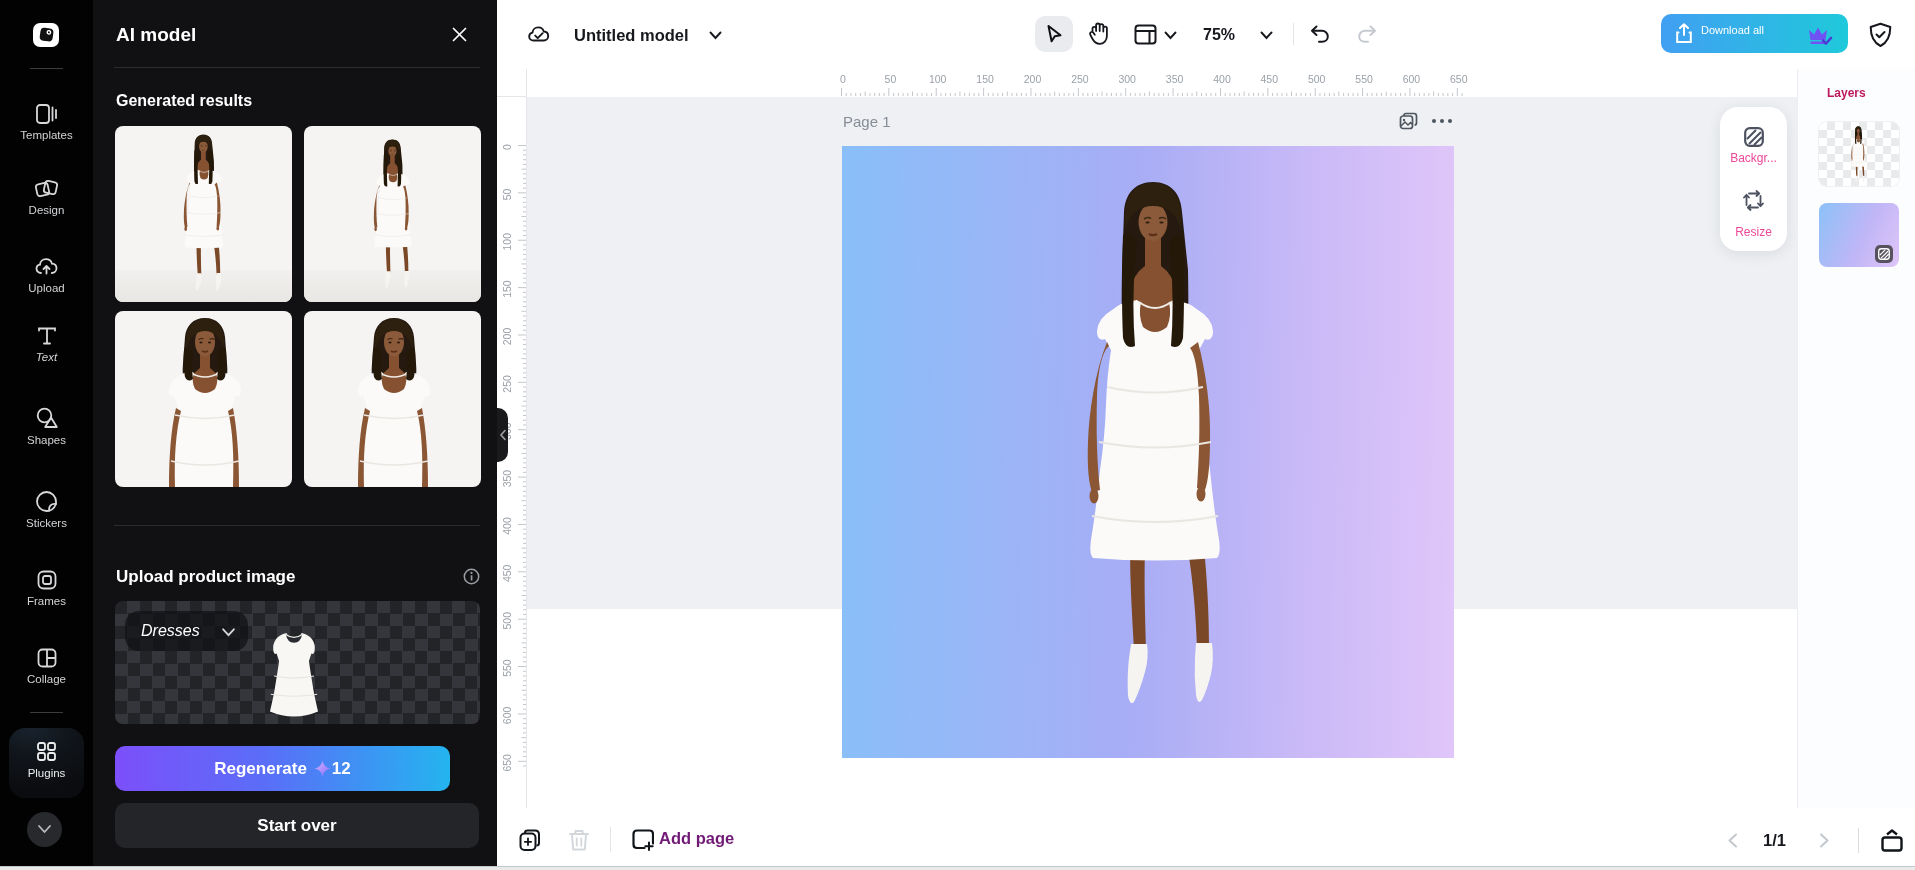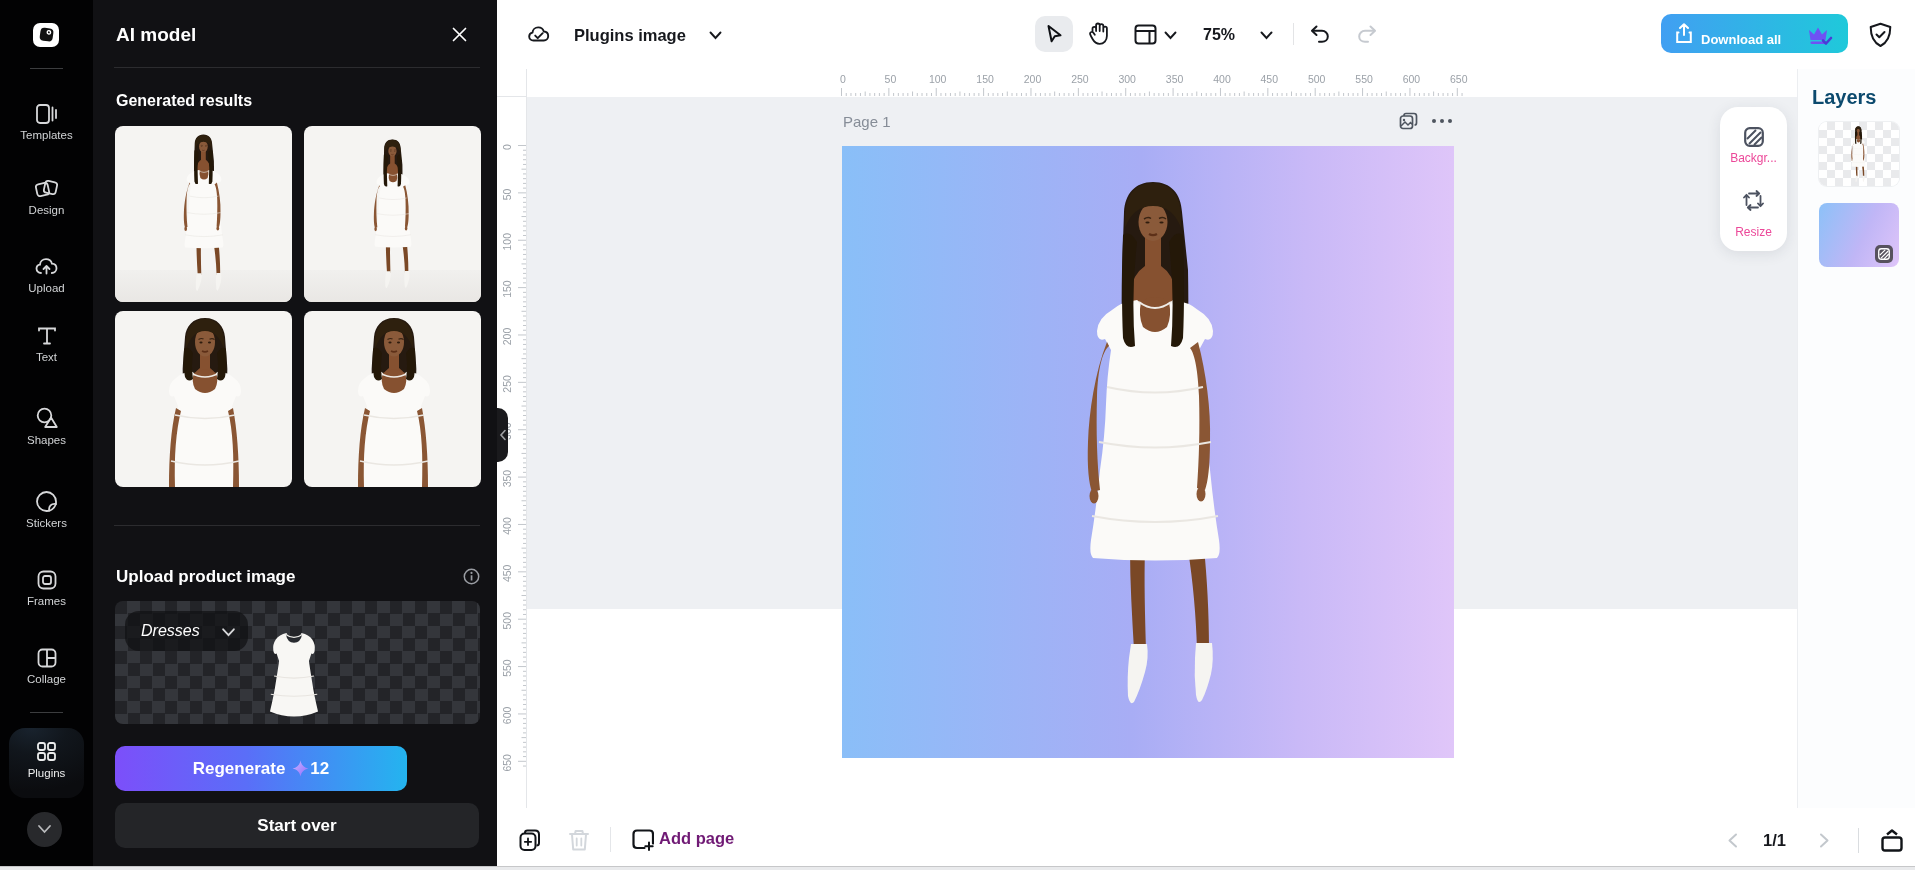--- a/index.html
+++ b/index.html
@@ -21,21 +21,21 @@
 #panel { left:93px; top:0; width:404px; height:866px; background:#111114; z-index:25; }
 .pdiv { position:absolute; left:21px; width:366px; height:1px; background:#2c2c2f; }
 .thumb { position:absolute; width:177px; height:176px; border-radius:8px; background:#f5f4f2; overflow:hidden; }
 .thumb .floor { position:absolute; left:0; bottom:0; width:100%; height:32px;
    background:linear-gradient(#f1f0ee, #e9e7e4); }
 #upbox { position:absolute; left:22px; top:601px; width:365px; height:123px; border-radius:8px; overflow:hidden;
   background-image:conic-gradient(#34363b 25%, #232428 0 50%, #34363b 0 75%, #232428 0);
   background-size:25px 25px; }
 #drpill { position:absolute; left:10px; top:10px; width:123px; height:40px; border-radius:14px;
   background:rgba(16,17,20,0.72); color:#fff; font-size:16px; line-height:40px; padding-left:16px;font-style:italic; }
-#regen { position:absolute; left:22px; top:746px; width:292px; height:45px; border-radius:10px;
+#regen { position:absolute; left:22px; top:746px; width:335px; height:45px; border-radius:10px;
   background:linear-gradient(90deg,#7c4ffa 0%, #5a6ef8 45%, #24b4ef 100%);
   color:#fff; font-weight:bold; font-size:17px;
   display:flex; align-items:center; justify-content:center; }
 #startov { position:absolute; left:22px; top:803px; width:364px; height:45px; border-radius:10px;
   background:#242528; color:#fff; font-weight:bold; font-size:17px; text-align:center; line-height:45px; }
 #collapsetab { position:absolute; left:497px; top:408px; width:11px; height:54px;
   background:#1a1a1d; border-radius:0 10px 10px 0; z-index:26; }
 
 
 #topbar { left:497px; top:0; width:1418px; height:69px; background:#fff; z-index:10; }
@@ -190,21 +190,21 @@
         </svg>
     <div class="lab">Design</div>
   </div>
   <div class="nav" style="top:256px;">
     <svg width="24" height="22" viewBox="0 0 24 22">
           <path d="M6,17 C3.2,17 1.5,15 1.5,12.6 C1.5,10.4 3,8.9 5,8.6 C5.2,5.5 7.7,3.2 11,3.2 C13.8,3.2 16.2,4.9 16.9,7.6 C19.5,7.8 21.5,9.7 21.5,12.3 C21.5,15 19.5,17 16.8,17" fill="none" stroke="#d7d8da" stroke-width="1.8" stroke-linecap="round"></path>
           <path d="M11.5,17.5 V10.5 M8.5,13 l3,-3 3,3" stroke="#d7d8da" stroke-width="1.8" fill="none" stroke-linecap="round" stroke-linejoin="round"></path>
         </svg>
     <div class="lab">Upload</div>
   </div>
-  <div class="nav" style="top:325px;">
+  <div class="nav" style="top:325px;font-style:italic;">
     <svg width="22" height="22" viewBox="0 0 22 22">
           <path d="M3,5.5 V3.5 H19 V5.5 M11,3.5 V18.5 M8,18.5 H14" stroke="#d7d8da" stroke-width="1.8" fill="none" stroke-linecap="round"></path>
         </svg>
     <div class="lab">Text</div>
   </div>
   <div class="nav" style="top:407px;">
     <svg width="24" height="23" viewBox="0 0 24 23">
           <circle cx="9.5" cy="8.5" r="6.8" fill="none" stroke="#d7d8da" stroke-width="1.8"></circle>
           <path d="M16,10.5 L21.8,20 H10.2 Z" fill="none" stroke="#d7d8da" stroke-width="1.8" stroke-linejoin="round"></path>
         </svg>
@@ -316,21 +316,21 @@
 </div>
 <div id="collapsetab" class="abs"><svg style="margin:21px 0 0 2px" width="8" height="12" viewBox="0 0 8 12">
         <path d="M6,1.5 L2,6 L6,10.5" stroke="#9fa0a3" stroke-width="1.6" fill="none" stroke-linecap="round"></path>
       </svg></div>
 
 <div id="topbar" class="abs">
   <svg class="abs" style="left:31px;top:24px" width="23" height="21" viewBox="0 0 23 21">
     <path d="M5.5,16.5 C3,16.5 1.2,14.7 1.2,12.4 C1.2,10.3 2.6,8.9 4.5,8.6 C4.7,5.6 7.1,3.4 10.2,3.4 C12.9,3.4 15.1,5 15.8,7.5 C18.3,7.7 20.2,9.5 20.2,12 C20.2,14.5 18.4,16.5 15.8,16.5 Z" fill="none" stroke="#16181d" stroke-width="1.9" stroke-linejoin="round"></path>
     <path d="M7.2,11.6 l2.5,2.6 5,-5" stroke="#16181d" stroke-width="1.9" fill="none" stroke-linecap="round" stroke-linejoin="round"></path>
   </svg>
-  <div style="position:absolute;left:77px;top:26px;font-size:16.5px;font-weight:600;color:#16181d;">Plugins image</div>
+  <div style="position:absolute;left:77px;top:26px;font-size:16.5px;font-weight:600;color:#16181d;">Untitled model</div>
   <svg class="abs" style="left:212px;top:31px" width="13" height="9" viewBox="0 0 13 9">
         <path d="M1.5,1.5 L6.5,7 L11.5,1.5" stroke="#16181d" stroke-width="1.9" fill="none" stroke-linecap="round"></path>
       </svg>
 
   <div id="selbtn">
     <svg style="margin:8px 0 0 11px" width="17" height="20" viewBox="0 0 17 20">
           <path d="M2.5,2 L14.5,11.3 L8.8,12.2 L5.6,17.3 Z" fill="none" stroke="#0e1014" stroke-width="2" stroke-linejoin="round"></path>
         </svg>
   </div>
   <svg class="abs" style="left:591px;top:22px" width="22" height="24" viewBox="0 0 22 24">
@@ -356,21 +356,21 @@
     <path d="M13.5,2.5 L18,6.8 L13.5,11" fill="none" stroke="#c6cad0" stroke-width="2" stroke-linecap="round" stroke-linejoin="round"></path>
     <path d="M17.4,6.8 H8 C4.7,6.8 2.2,9.3 2.2,12.4 C2.2,15.5 4.7,17.8 8,17.8 H11" fill="none" stroke="#c6cad0" stroke-width="2" stroke-linecap="round"></path>
   </svg>
 
   <div style="position:absolute;left:1164px;top:14px;width:187px;height:39px;border-radius:10px;
     background:linear-gradient(90deg,#419ff2,#1fc9da); color:#fff;">
     <svg class="abs" style="left:13px;top:9px" width="20" height="21" viewBox="0 0 20 21">
       <path d="M10,1.5 V12 M6,5 l4,-3.8 4,3.8" stroke="#fff" stroke-width="2" fill="none" stroke-linecap="round" stroke-linejoin="round"></path>
       <path d="M4.5,9.5 H3.2 V19 H16.8 V9.5 H15.5" stroke="#fff" stroke-width="2" fill="none" stroke-linecap="round"></path>
     </svg>
-    <div style="position:absolute;left:40px;top:18px;font-size:13px;font-weight:bold;">Download all</div>
+    <div style="position:absolute;left:40px;top:10px;font-size:11px;font-weight:normal;">Download all</div>
     <svg class="abs" style="left:146px;top:12px" width="28" height="21" viewBox="0 0 28 21">
       <path d="M2,4 L7,8.5 L11,1.5 L15,8.5 L20,4 L18.5,14 H3.5 Z" fill="#6f51f4"></path>
       <rect x="3.5" y="15.5" width="15" height="2.6" rx="1.3" fill="#6f51f4"></rect>
       <path d="M16,14.5 l3,3 5,-5.5" stroke="#4b3bd6" stroke-width="2.6" fill="none" stroke-linecap="round" stroke-linejoin="round"></path>
     </svg>
   </div>
   <svg class="abs" style="left:1371px;top:22px" width="25" height="26" viewBox="0 0 25 26">
     <path d="M12.5,1.8 L22.3,5 C22.3,13.5 19.5,20.5 12.5,24 C5.5,20.5 2.7,13.5 2.7,5 Z" fill="none" stroke="#16181d" stroke-width="2" stroke-linejoin="round"></path>
     <path d="M8.5,12.5 l2.8,2.8 5.2,-5.3" stroke="#16181d" stroke-width="2" fill="none" stroke-linecap="round" stroke-linejoin="round"></path>
   </svg>
@@ -442,21 +442,21 @@
       <path d="M6,3.5 H15.5 M13.5,1 L16.2,3.5 L13.5,6" fill="none" stroke="#4c5260" stroke-width="1.8" stroke-linecap="round" stroke-linejoin="round"></path>
       <path d="M17.5,6 V15.5 M20,13.5 L17.5,16.2 L15,13.5" fill="none" stroke="#4c5260" stroke-width="1.8" stroke-linecap="round" stroke-linejoin="round"></path>
       <path d="M15,17.5 H5.5 M7.5,20 L4.8,17.5 L7.5,15" fill="none" stroke="#4c5260" stroke-width="1.8" stroke-linecap="round" stroke-linejoin="round"></path>
       <path d="M3.5,15 V5.5 M1,7.5 L3.5,4.8 L6,7.5" fill="none" stroke="#4c5260" stroke-width="1.8" stroke-linecap="round" stroke-linejoin="round"></path>
     </svg>
     <div style="margin-top:11px;">Resize</div>
   </div>
 </div>
 
 <div id="layers" class="abs">
-  <div style="position:absolute;left:14px;top:17px;font-size:20px;font-weight:bold;color:#0c4a6e;">Layers</div>
+  <div style="position:absolute;left:29px;top:17px;font-size:12px;font-weight:bold;color:#be185d;">Layers</div>
   <div id="lay1">
     <svg class="abs" style="left:32px;top:4px" width="15" height="57" viewBox="0 0 140 530">
           <use href="#model"></use>
         </svg>
   </div>
   <div id="lay2">
         <div id="lay2badge">
     <svg style="margin:3px;color:#fff" width="12" height="12" viewBox="0 0 20 20">
             <use href="#hatchsq"></use>
           </svg>

